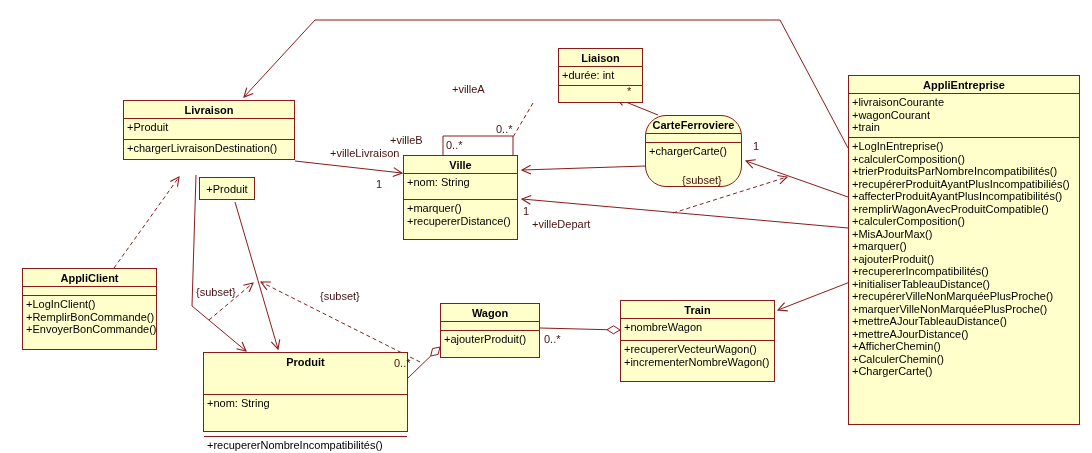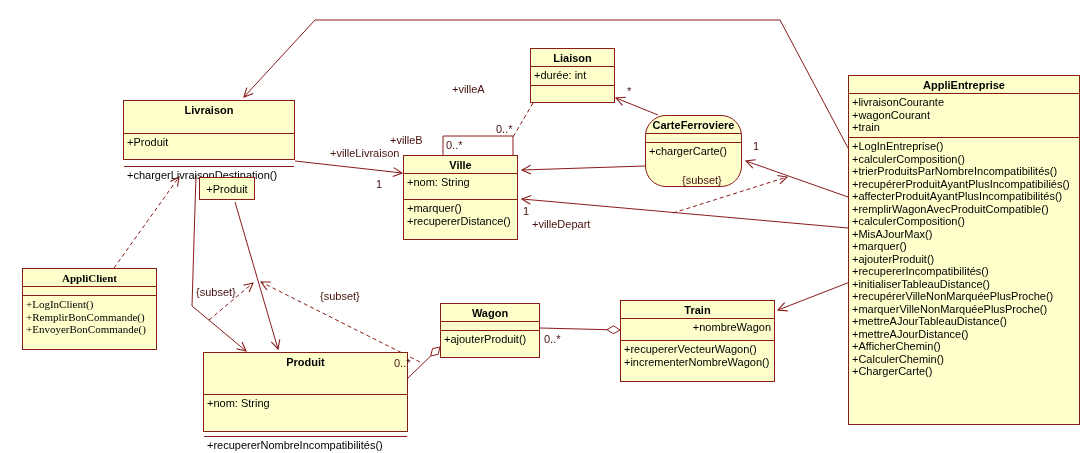--- a/index.html
+++ b/index.html
@@ -26,38 +26,38 @@
   }
   .uml-attrs,.uml-methods{
     border-top:1px solid #8b1b1b;
     padding:2px 3px;box-sizing:border-box;
   }
   .uml-methods{flex:1;}
   .member{
     font-size:11px;line-height:12.5px;color:#000;white-space:nowrap;
   }
   
-  #c-livraison{left:123px;top:100px;width:172px;height:60px;gap:15px;}
+  #c-livraison{left:123px;top:100px;width:172px;height:60px;}
   #c-livraison .uml-attrs{height:21px;}
-  #c-liaison{left:530px;top:48px;width:85px;height:55px;}
+  #c-liaison{left:558px;top:48px;width:85px;height:55px;}
   #c-liaison .uml-attrs{height:19px;}
   #c-ville{left:403px;top:155px;width:115px;height:85px;}
   #c-ville .uml-attrs{height:26px;}
   #c-carte{left:645px;top:115px;width:97px;height:72px;border-radius:21px;}
   #c-carte .uml-attrs{height:9px;}
   #c-applientreprise{left:848px;top:75px;width:232px;height:350px;}
   #c-applientreprise .uml-attrs{height:44px;}
-  #c-appliclient{left:22px;top:268px;width:135px;height:82px;font-family:Liberation Serif, serif;}
+  #c-appliclient{left:22px;top:268px;width:135px;height:82px;}
   #c-appliclient .uml-attrs{height:9px;}
   #c-produit{left:203px;top:352px;width:205px;height:80px;gap:24px;}
   #c-produit .uml-attrs{height:24px;}
   #c-wagon{left:440px;top:303px;width:100px;height:55px;}
   #c-wagon .uml-attrs{height:9px;}
   #c-train{left:620px;top:300px;width:155px;height:82px;}
-  #c-train .uml-attrs{height:22px;text-align:right;}
+  #c-train .uml-attrs{height:22px;}
   
   #qualifier-produit{
     position:absolute;left:199px;top:177px;width:56px;height:23px;
     z-index:2;background:#ffffcc;border:1px solid #8b1b1b;
     font-size:11px;color:#000;text-align:center;line-height:22px;
     box-sizing:border-box;white-space:nowrap;
   }
   
   .edge-label{
     position:absolute;z-index:3;

